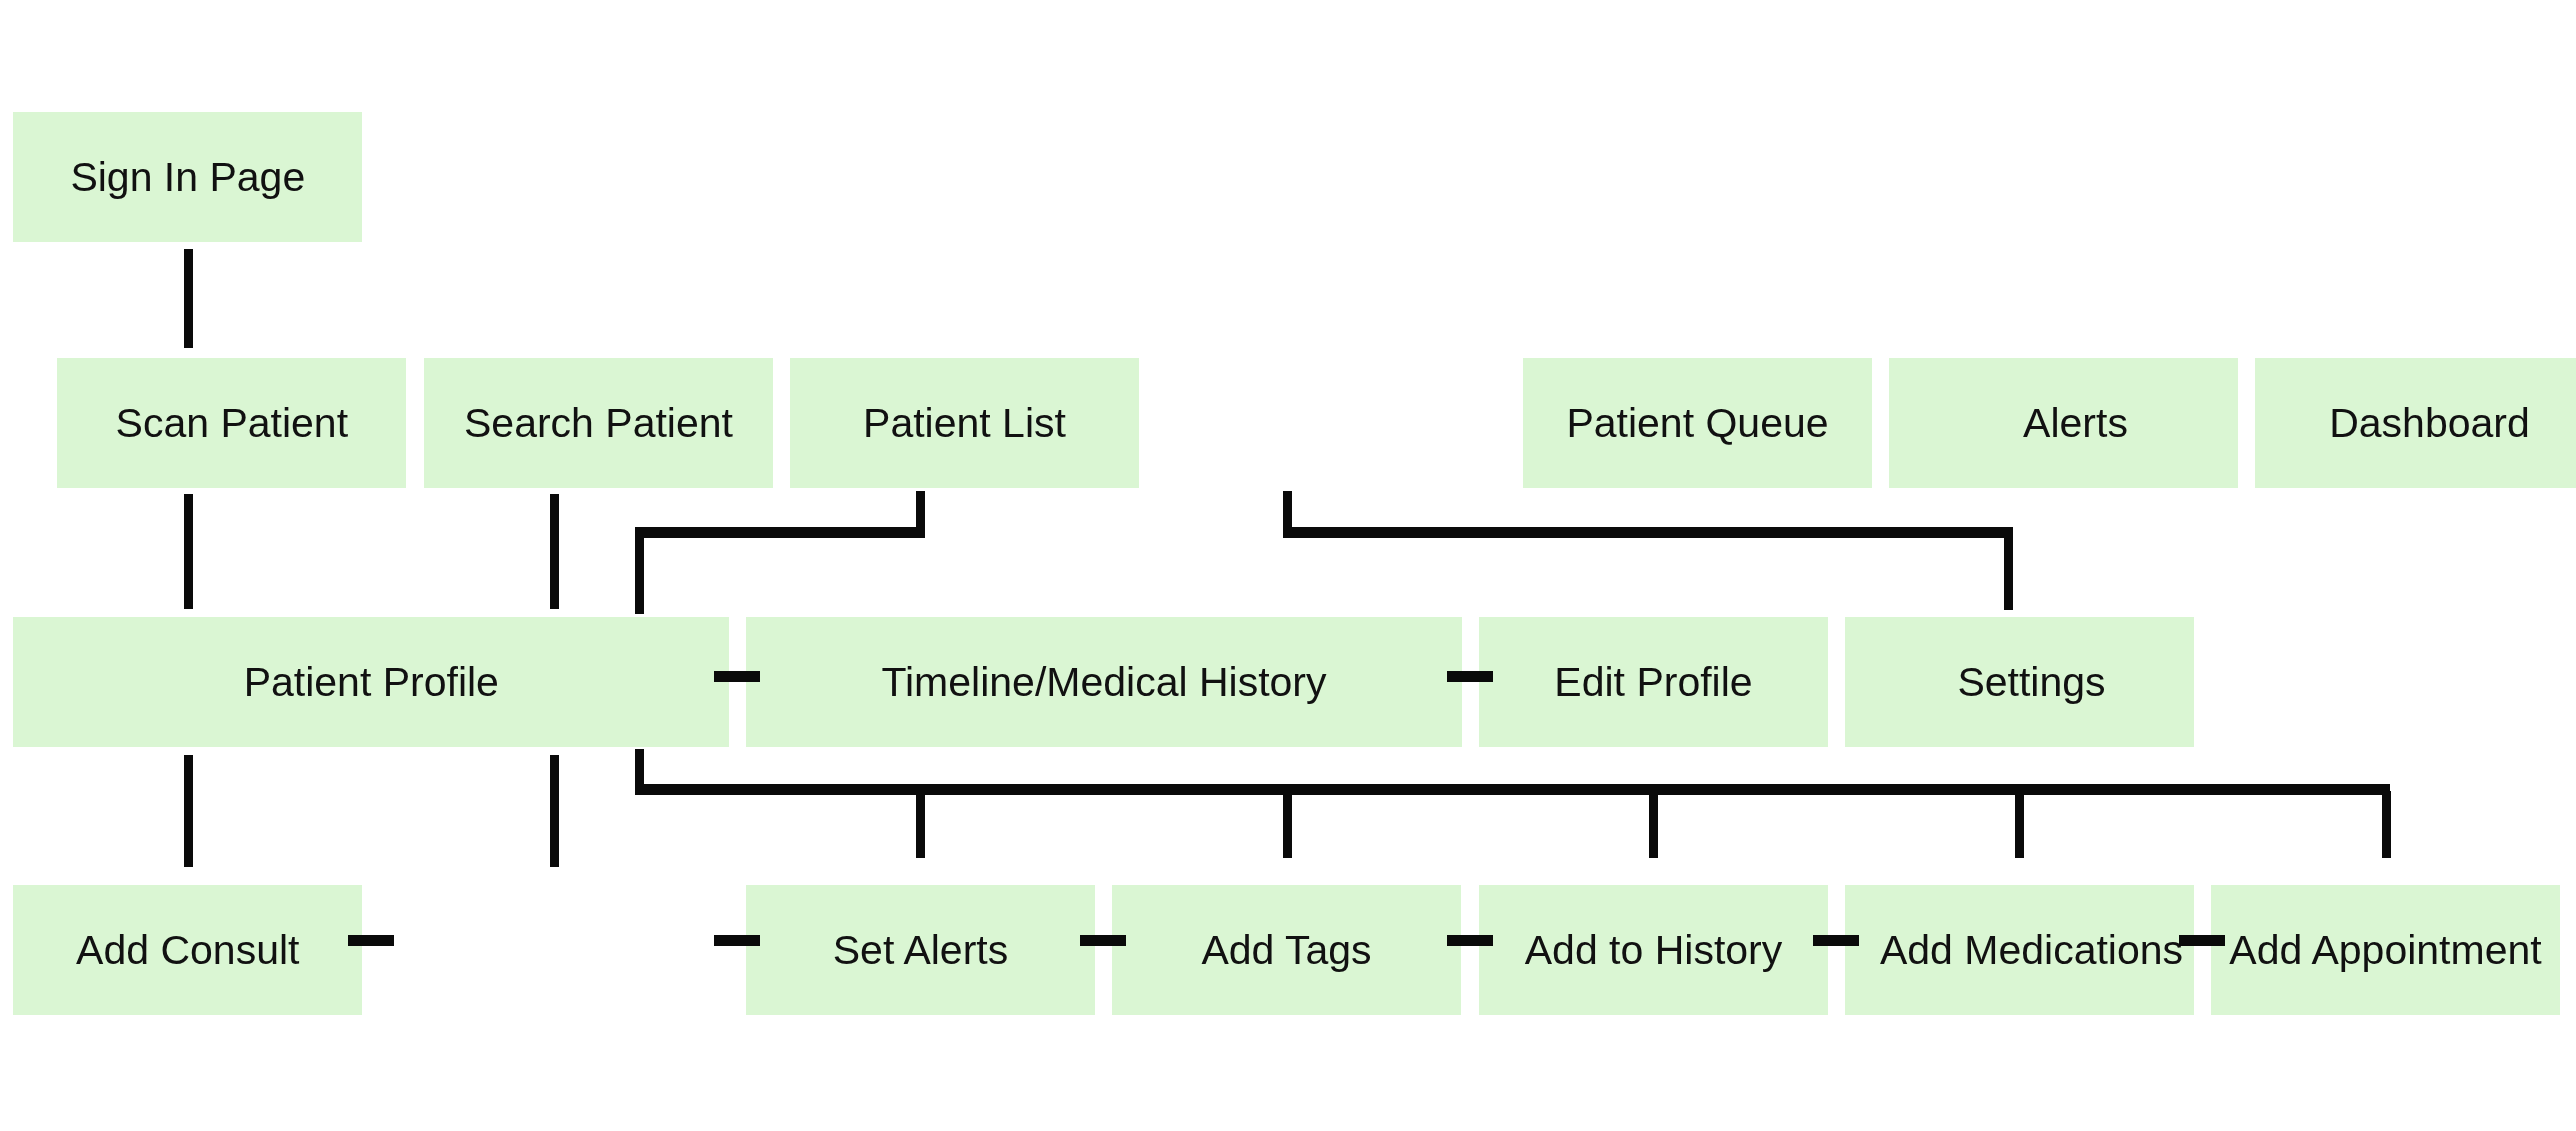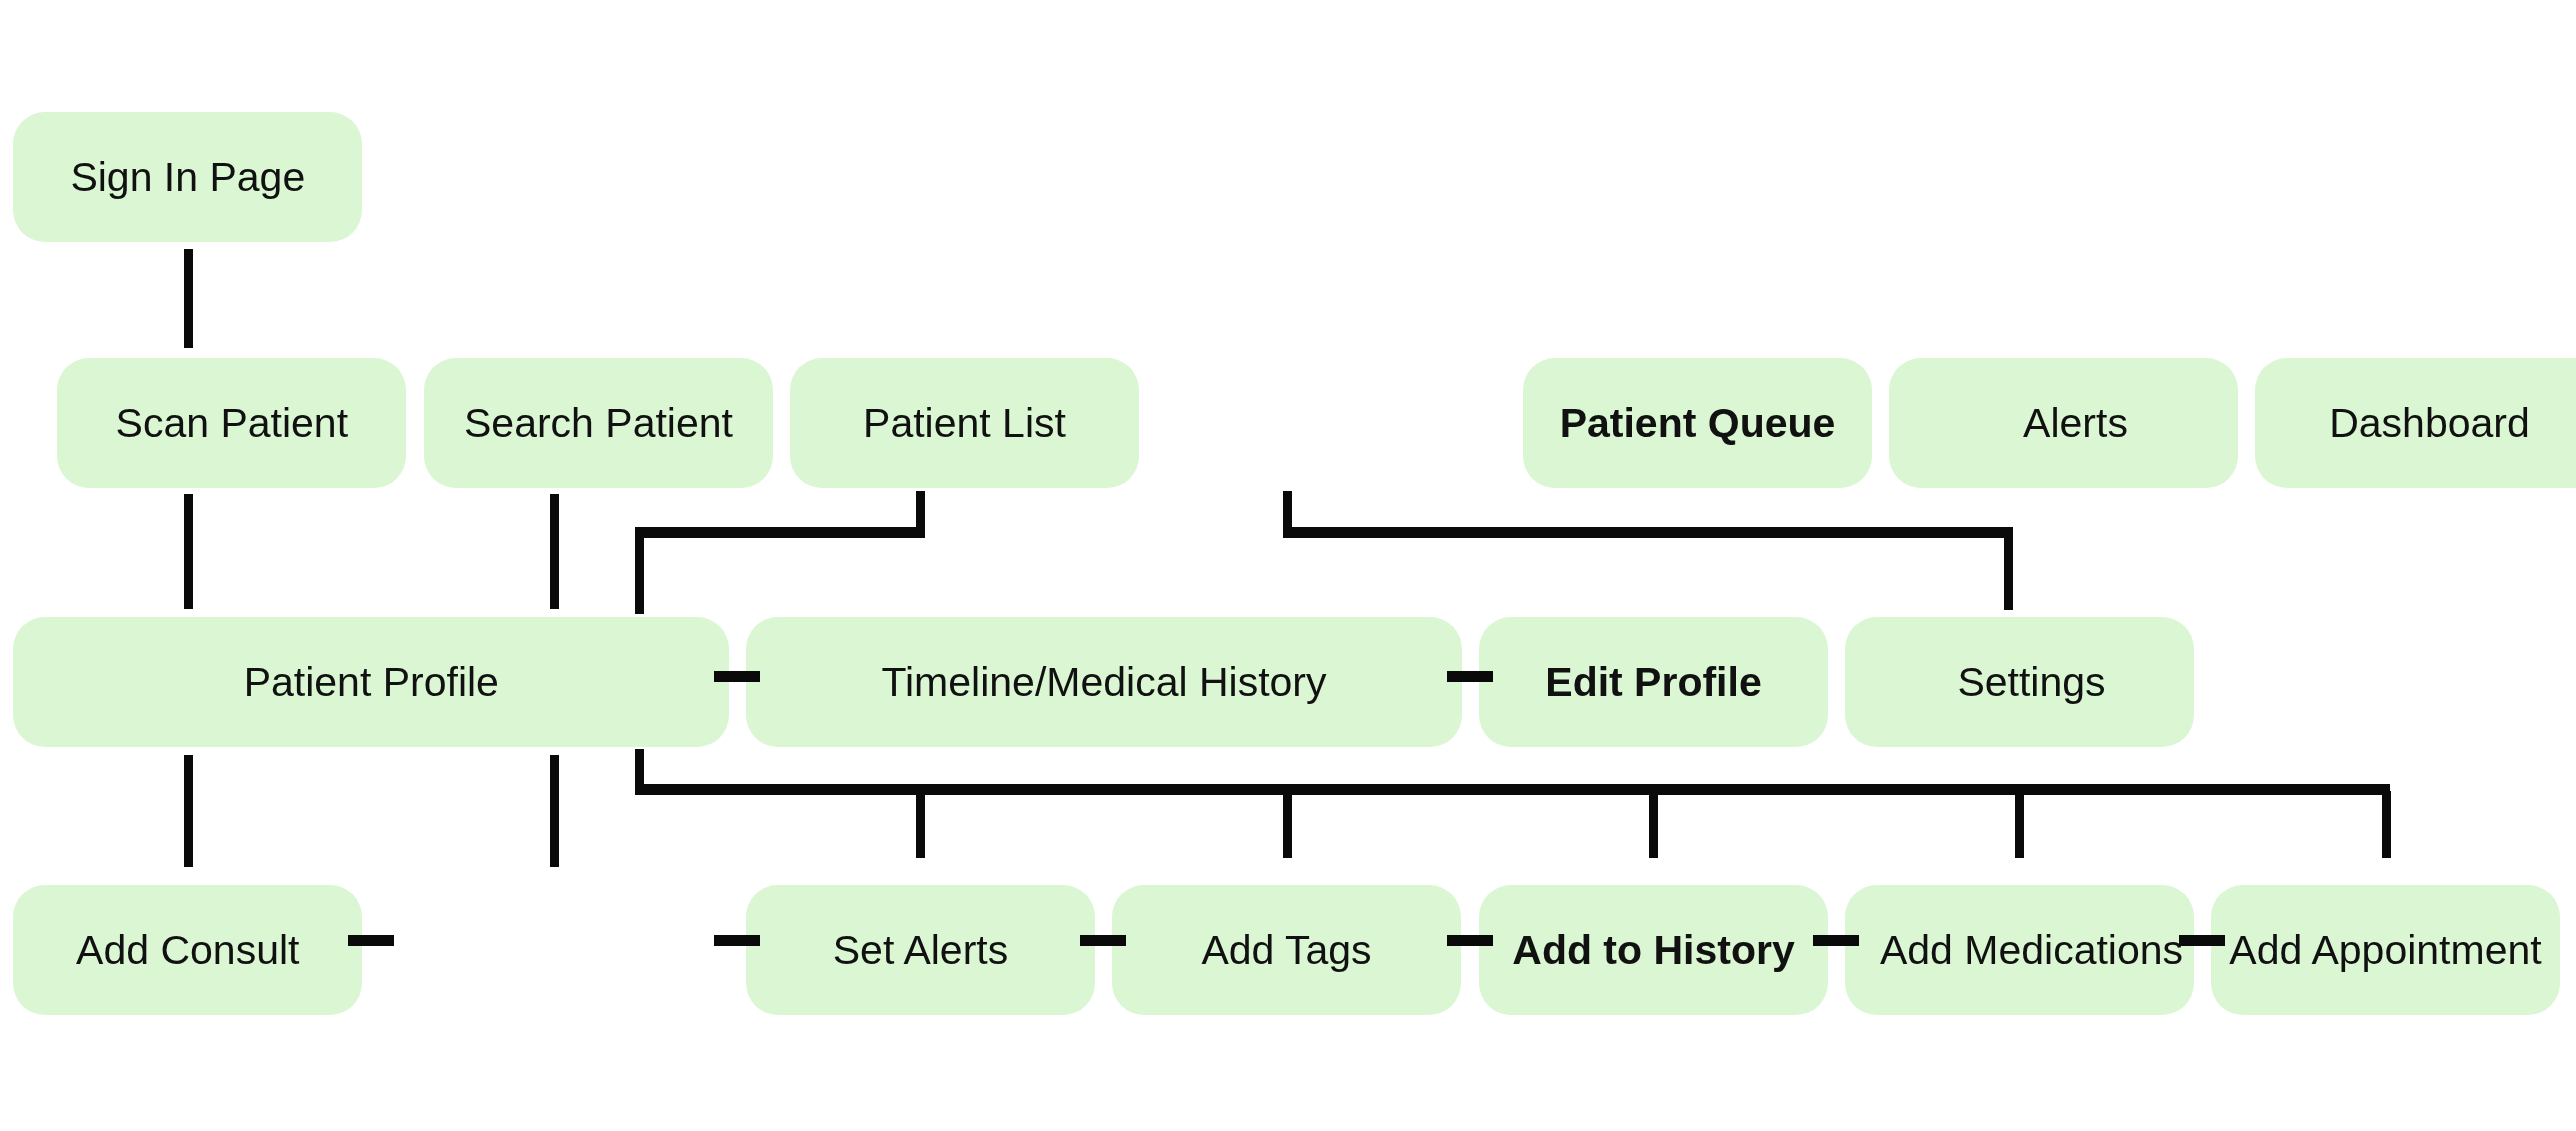--- a/index.html
+++ b/index.html
@@ -23,30 +23,29 @@
   .node {
     position: absolute;
     width: 349px;
     height: 130px;
     background: var(--node-fill);
     color: var(--text);
     font-size: 41px;
     line-height: 130px;
     text-align: center;
     white-space: nowrap;
-    border-radius: 32px;
   }
   .wide { width: 716px; }
 
   
   .c1 { left: 13.3px; }
   .c2 { left: 380px; }
   .c3 { left: 746px; }
   .c4 { left: 1112px; }
-  .c5 { left: 1479px; font-weight: bold; }
+  .c5 { left: 1479px; }
   .c6 { left: 1845px; padding-left: 24px; }
   .c7 { left: 2211px; }
   
   .r1 { top: 112px; }
   .r2 { top: 358px; margin-left: 44px; }
   .r3 { top: 617px; }
   .r4 { top: 885px; }
 
   
   .vline { position: absolute; width: 9px; background: var(--line); }

